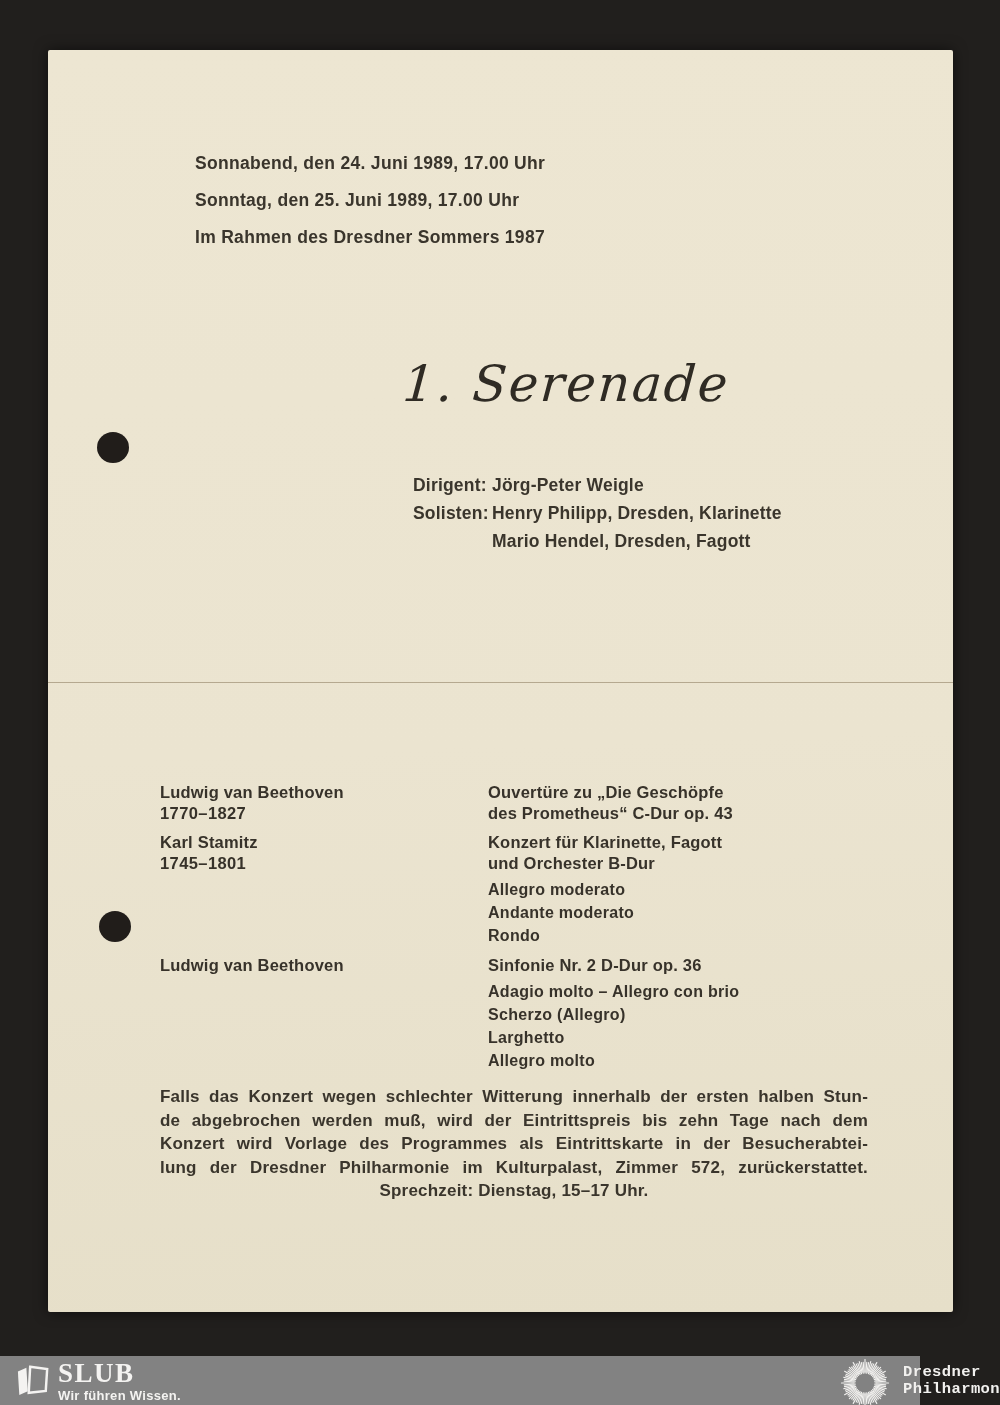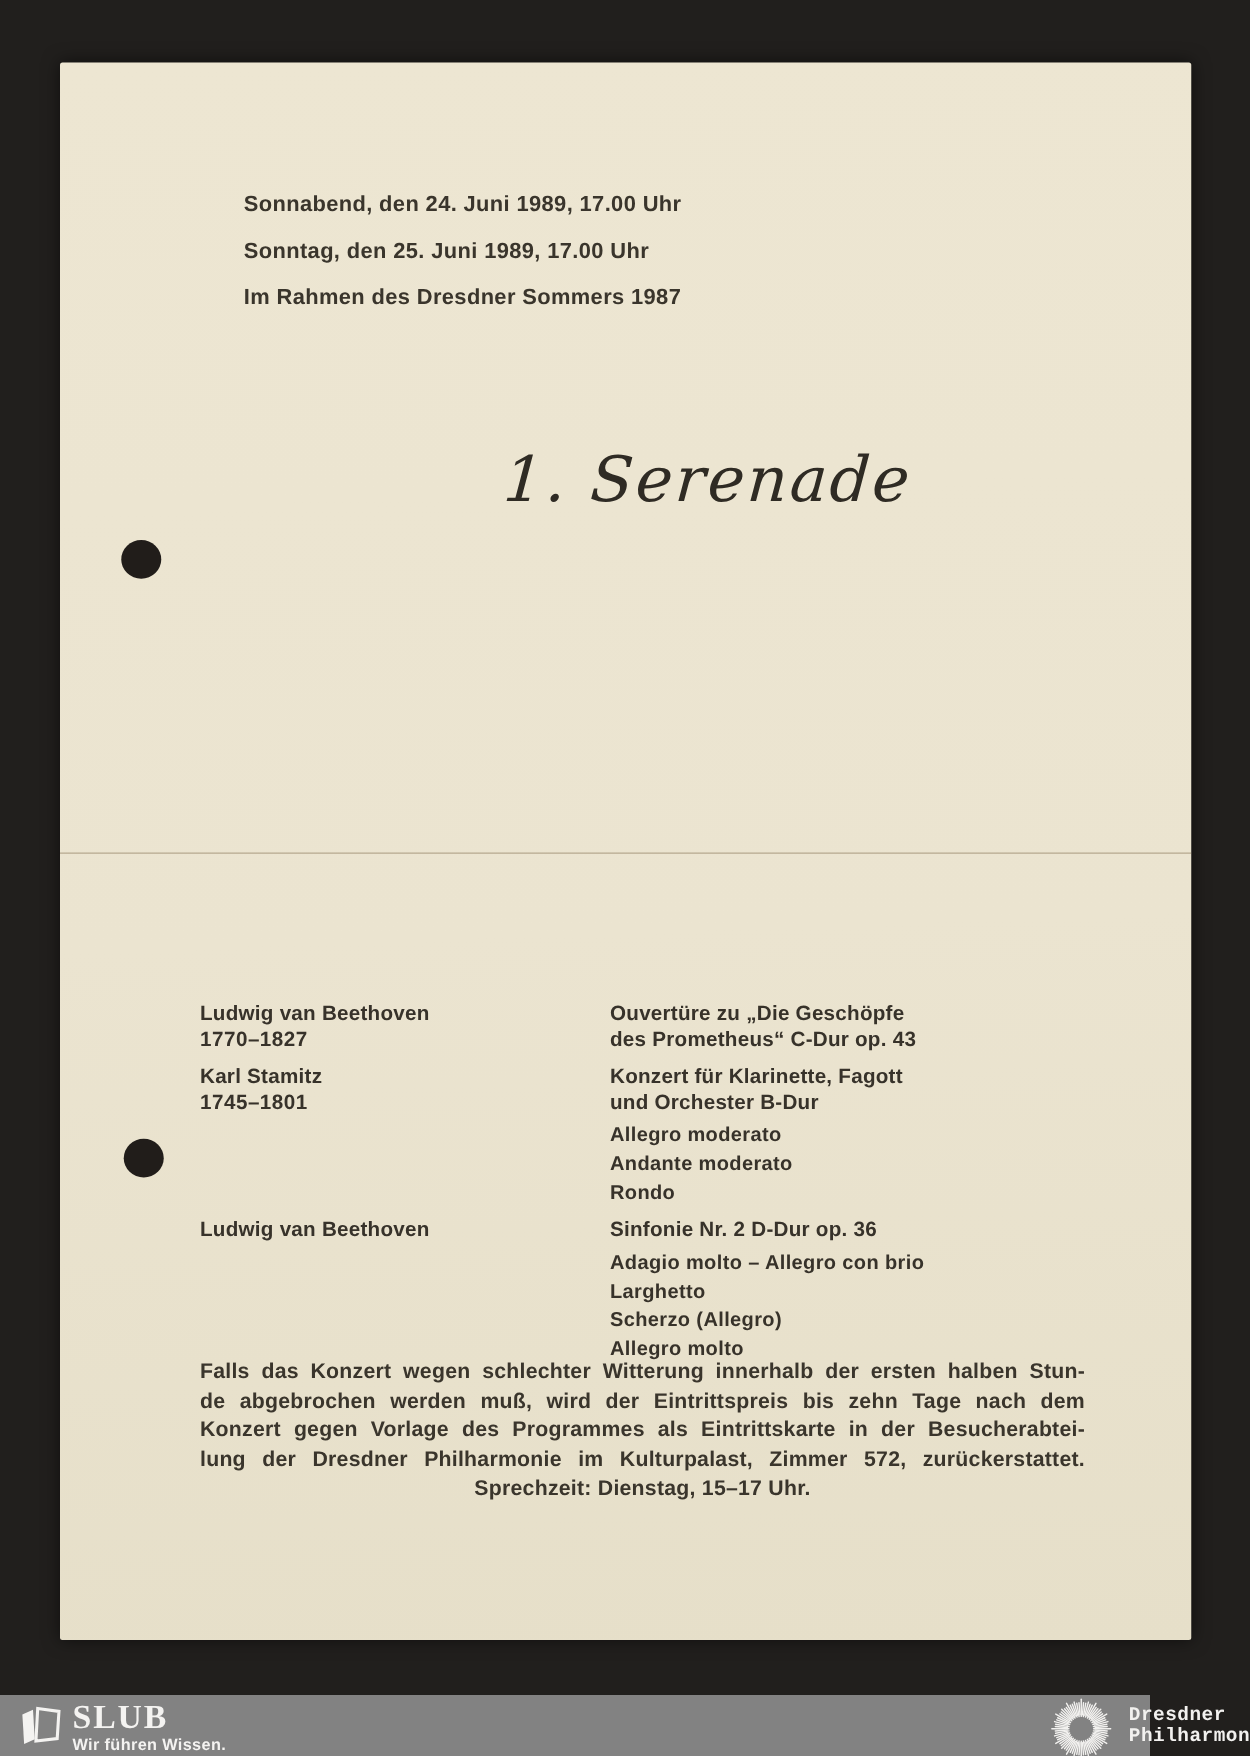--- a/index.html
+++ b/index.html
@@ -48,21 +48,20 @@
   .performers {
     position: absolute; left: 365px; top: 421px;
     display: grid; grid-template-columns: 79px auto;
     font-size: 17.5px; line-height: 28px;
     letter-spacing: 0.2px; color: #3a352c; font-weight: 600;
   }
   
   .program-row {
     position: absolute; left: 112px; width: 760px;
     display: flex;
-    margin-top: 19px;
   }
   .program-row .col-left  { width: 328px; flex: none; }
   .program-row .col-right { flex: 1; }
   .row-1 { top: 732px; }
   .row-2 { top: 782px; }
   .row-3 { top: 905px; }
   .composer { font-weight: bold; font-size: 16.5px; line-height: 21px; letter-spacing: 0.2px; }
   .years    { font-size: 16.5px; line-height: 21px; font-weight: 600; letter-spacing: 0.4px; }
   .work-line { font-weight: bold; font-size: 16.5px; line-height: 21px; letter-spacing: 0.2px; }
   .movements { margin-top: 4px; }
@@ -119,20 +118,28 @@
   <div class="crease"></div>
 
   <div class="dates">
     <div>Sonnabend, den 24. Juni 1989, 17.00 Uhr</div>
     <div>Sonntag, den 25. Juni 1989, 17.00 Uhr</div>
     <div>Im Rahmen des Dresdner Sommers 1987</div>
   </div>
 
   <div class="concert-title">1. Serenade</div>
 
+  <div class="performers">
+    <div>Dirigent:</div>
+    <div>Jörg-Peter Weigle</div>
+    <div>Solisten:</div>
+    <div>Henry Philipp, Dresden, Klarinette</div>
+    <div></div>
+    <div>Mario Hendel, Dresden, Fagott</div>
+  </div>
 
   <div class="program-row row-1">
     <div class="col-left">
       <div class="composer">Ludwig van Beethoven</div>
       <div class="years">1770–1827</div>
     </div>
     <div class="col-right">
       <div class="work-line">Ouvertüre zu „Die Geschöpfe</div>
       <div class="work-line">des Prometheus“ C-Dur op. 43</div>
     </div>
@@ -155,31 +162,31 @@
   </div>
 
   <div class="program-row row-3">
     <div class="col-left">
       <div class="composer">Ludwig van Beethoven</div>
     </div>
     <div class="col-right">
       <div class="work-line">Sinfonie Nr. 2 D-Dur op. 36</div>
       <div class="movements">
         <div class="movement">Adagio molto – Allegro con brio</div>
+        <div class="movement">Scherzo (Allegro)</div>
         <div class="movement">Larghetto</div>
-        <div class="movement">Scherzo (Allegro)</div>
         <div class="movement">Allegro molto</div>
       </div>
     </div>
   </div>
 
   <div class="notice">
     <div class="jline">Falls das Konzert wegen schlechter Witterung innerhalb der ersten halben Stun-</div>
     <div class="jline">de abgebrochen werden muß, wird der Eintrittspreis bis zehn Tage nach dem</div>
-    <div class="jline">Konzert gegen Vorlage des Programmes als Eintrittskarte in der Besucherabtei-</div>
+    <div class="jline">Konzert wird Vorlage des Programmes als Eintrittskarte in der Besucherabtei-</div>
     <div class="jline">lung der Dresdner Philharmonie im Kulturpalast, Zimmer 572, zurückerstattet.</div>
     <div class="lline">Sprechzeit: Dienstag, 15–17 Uhr.</div>
   </div>
 
 </div>
 
 <div class="footer-bar">
 
   <div class="slub-logo">
     <svg class="book-icon" viewBox="0 0 36 36">

